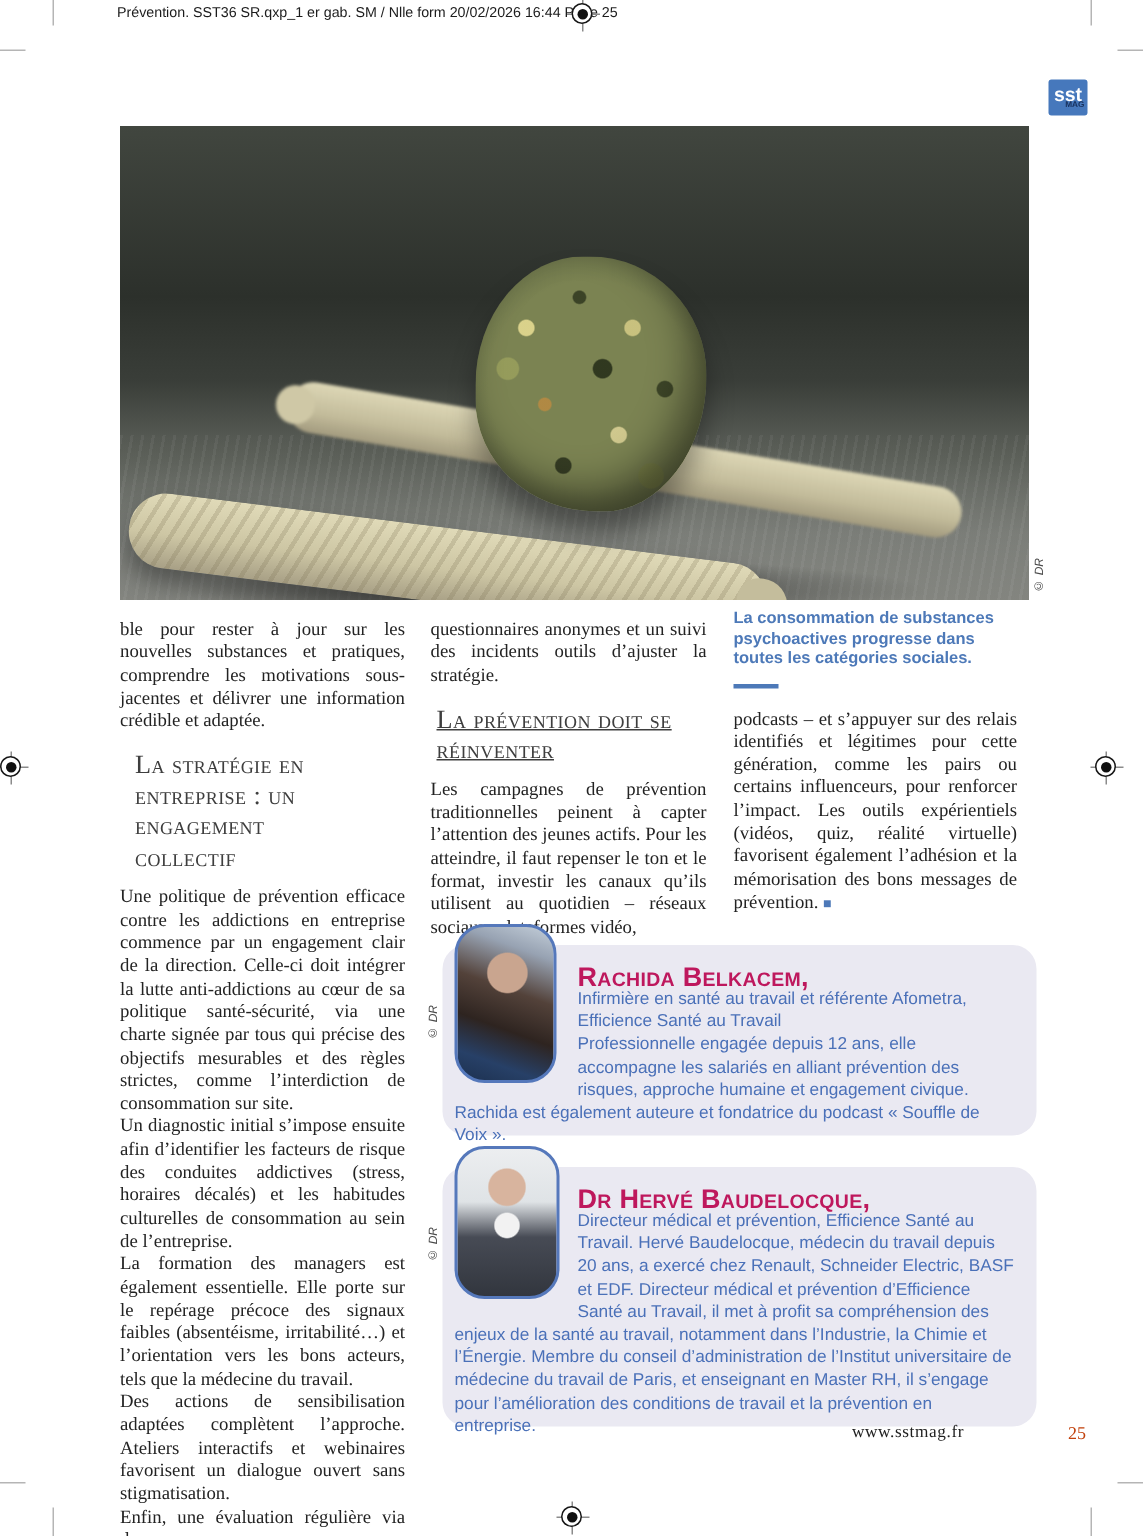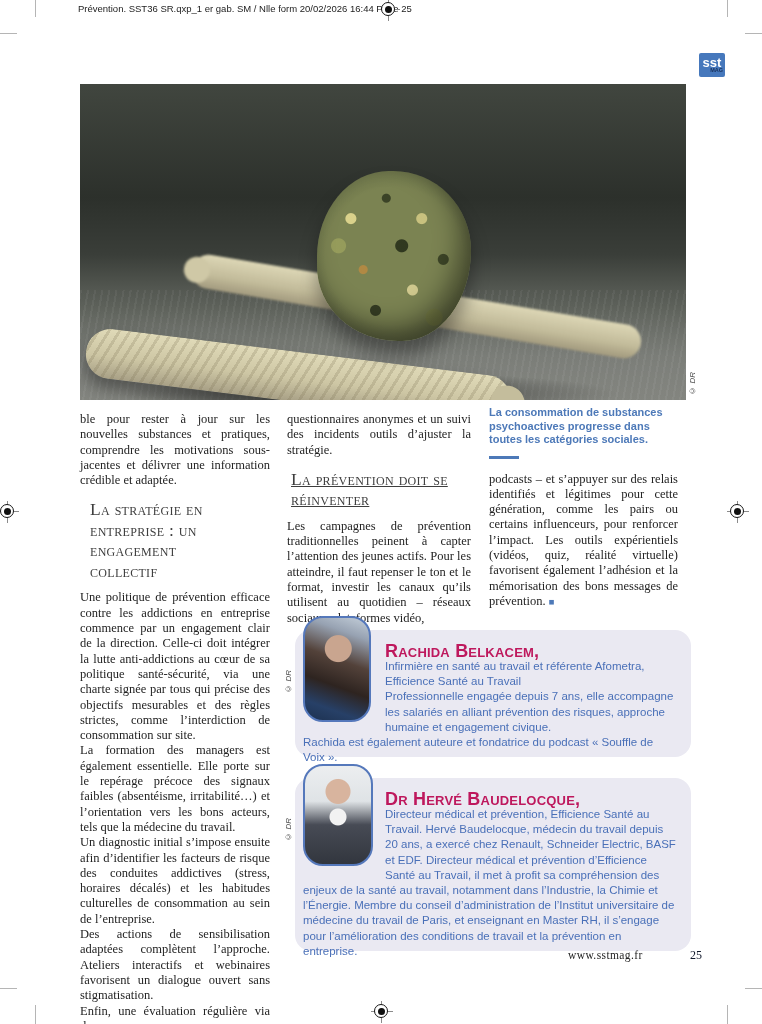--- a/index.html
+++ b/index.html
@@ -144,21 +144,21 @@
   #bio2 .bio-spacer { height:80px; }
   .bio-name { font-weight:700; font-variant:small-caps; font-size:18px; line-height:15px; color:#be185d; letter-spacing:.2px; }
   .bio-text { white-space:pre-line; }
   .bio-credit {
     position:absolute; left:-11px; top:40px; writing-mode:vertical-rl; transform:rotate(180deg);
     font-size:8px; font-style:italic; color:#4a4a4a;
   }
 
   
   .footer-url  { left:568px; top:949px; font-size:11.5px; letter-spacing:.4px; color:#1f1f1f; }
-  .footer-page { left:690px; top:948px; font-size:12px; color:#0f172a; }
+  .footer-page { left:712px; top:948px; font-size:12px; color:#c2410c; }
 </style>
 </head>
 <body>
 
 <div class="abs slug">Prévention. SST36 SR.qxp_1 er gab. SM / Nlle form 20/02/2026 16:44 Page 25</div>
 <div class="cm cm-tl-v"></div>
 
 <div class="cm cm-tl-h"></div>
 <div class="cm cm-tr-h"></div>
 <div class="cm cm-tr-v"></div>
@@ -203,22 +203,22 @@
   <div class="joint-back"></div>
   <div class="joint-front"></div>
   <div class="bud"></div>
 </div>
 <div class="abs photo-credit">© DR</div>
 
 <div class="col" id="col1">
   <p>ble pour rester à jour sur les nouvelles substances et pratiques, comprendre les motivations sous-jacentes et délivrer une information crédible et adaptée.</p>
   <div class="h2">La stratégie en entreprise : un engagement collectif</div>
   <p>Une politique de prévention efficace contre les addictions en entreprise commence par un engagement clair de la direction. Celle-ci doit intégrer la lutte anti-addictions au cœur de sa politique santé-sécurité, via une charte signée par tous qui précise des objectifs mesurables et des règles strictes, comme l’interdiction de consommation sur site.</p>
+  <p>Un diagnostic initial s’impose ensuite afin d’identifier les facteurs de risque des conduites addictives (stress, horaires décalés) et les habitudes culturelles de consommation au sein de l’entreprise.</p>
   <p>La formation des managers est également essentielle. Elle porte sur le repérage précoce des signaux faibles (absentéisme, irritabilité…) et l’orientation vers les bons acteurs, tels que la médecine du travail.</p>
-  <p>Un diagnostic initial s’impose ensuite afin d’identifier les facteurs de risque des conduites addictives (stress, horaires décalés) et les habitudes culturelles de consommation au sein de l’entreprise.</p>
   <p>Des actions de sensibilisation adaptées complètent l’approche. Ateliers interactifs et webinaires favorisent un dialogue ouvert sans stigmatisation.</p>
   <p>Enfin, une évaluation régulière via des</p>
 </div>
 
 <div class="col" id="col2">
   <p>questionnaires anonymes et un suivi des incidents outils d’ajuster la stratégie.</p>
   <div class="h2">La prévention doit se réinventer</div>
   <p>Les campagnes de prévention traditionnelles peinent à capter l’attention des jeunes actifs. Pour les atteindre, il faut repenser le ton et le format, investir les canaux qu’ils utilisent au quotidien – réseaux sociaux, plateformes vidéo,</p>
 </div>
 
@@ -228,21 +228,21 @@
   <p><span>podcasts – et s’appuyer sur des relais identifiés et légitimes pour cette génération, comme les pairs ou certains influenceurs, pour renforcer l’impact. Les outils expérientiels (vidéos, quiz, réalité virtuelle) favorisent également l’adhésion et la mémorisation des bons messages de prévention.</span> <span class="endmark">■</span></p>
 </div>
 
 <div class="bio" id="bio1">
   <div class="bio-photo"></div>
   <div class="bio-credit">© DR</div>
   <div class="bio-inner">
     <div class="bio-spacer"></div>
     <div class="bio-name">Rachida Belkacem,</div>
     <div class="bio-text">Infirmière en santé au travail et référente Afometra, Efficience Santé au Travail
-Professionnelle engagée depuis 7 ans, elle accompagne les salariés en alliant prévention des risques, approche humaine et engagement civique.
+Professionnelle engagée depuis 12 ans, elle accompagne les salariés en alliant prévention des risques, approche humaine et engagement civique.
 Rachida est également auteure et fondatrice du podcast « Souffle de Voix ».</div>
   </div>
 </div>
 
 <div class="bio" id="bio2">
   <div class="bio-photo"></div>
   <div class="bio-credit">© DR</div>
   <div class="bio-inner">
     <div class="bio-spacer"></div>
     <div class="bio-name">Dr Hervé Baudelocque,</div>

